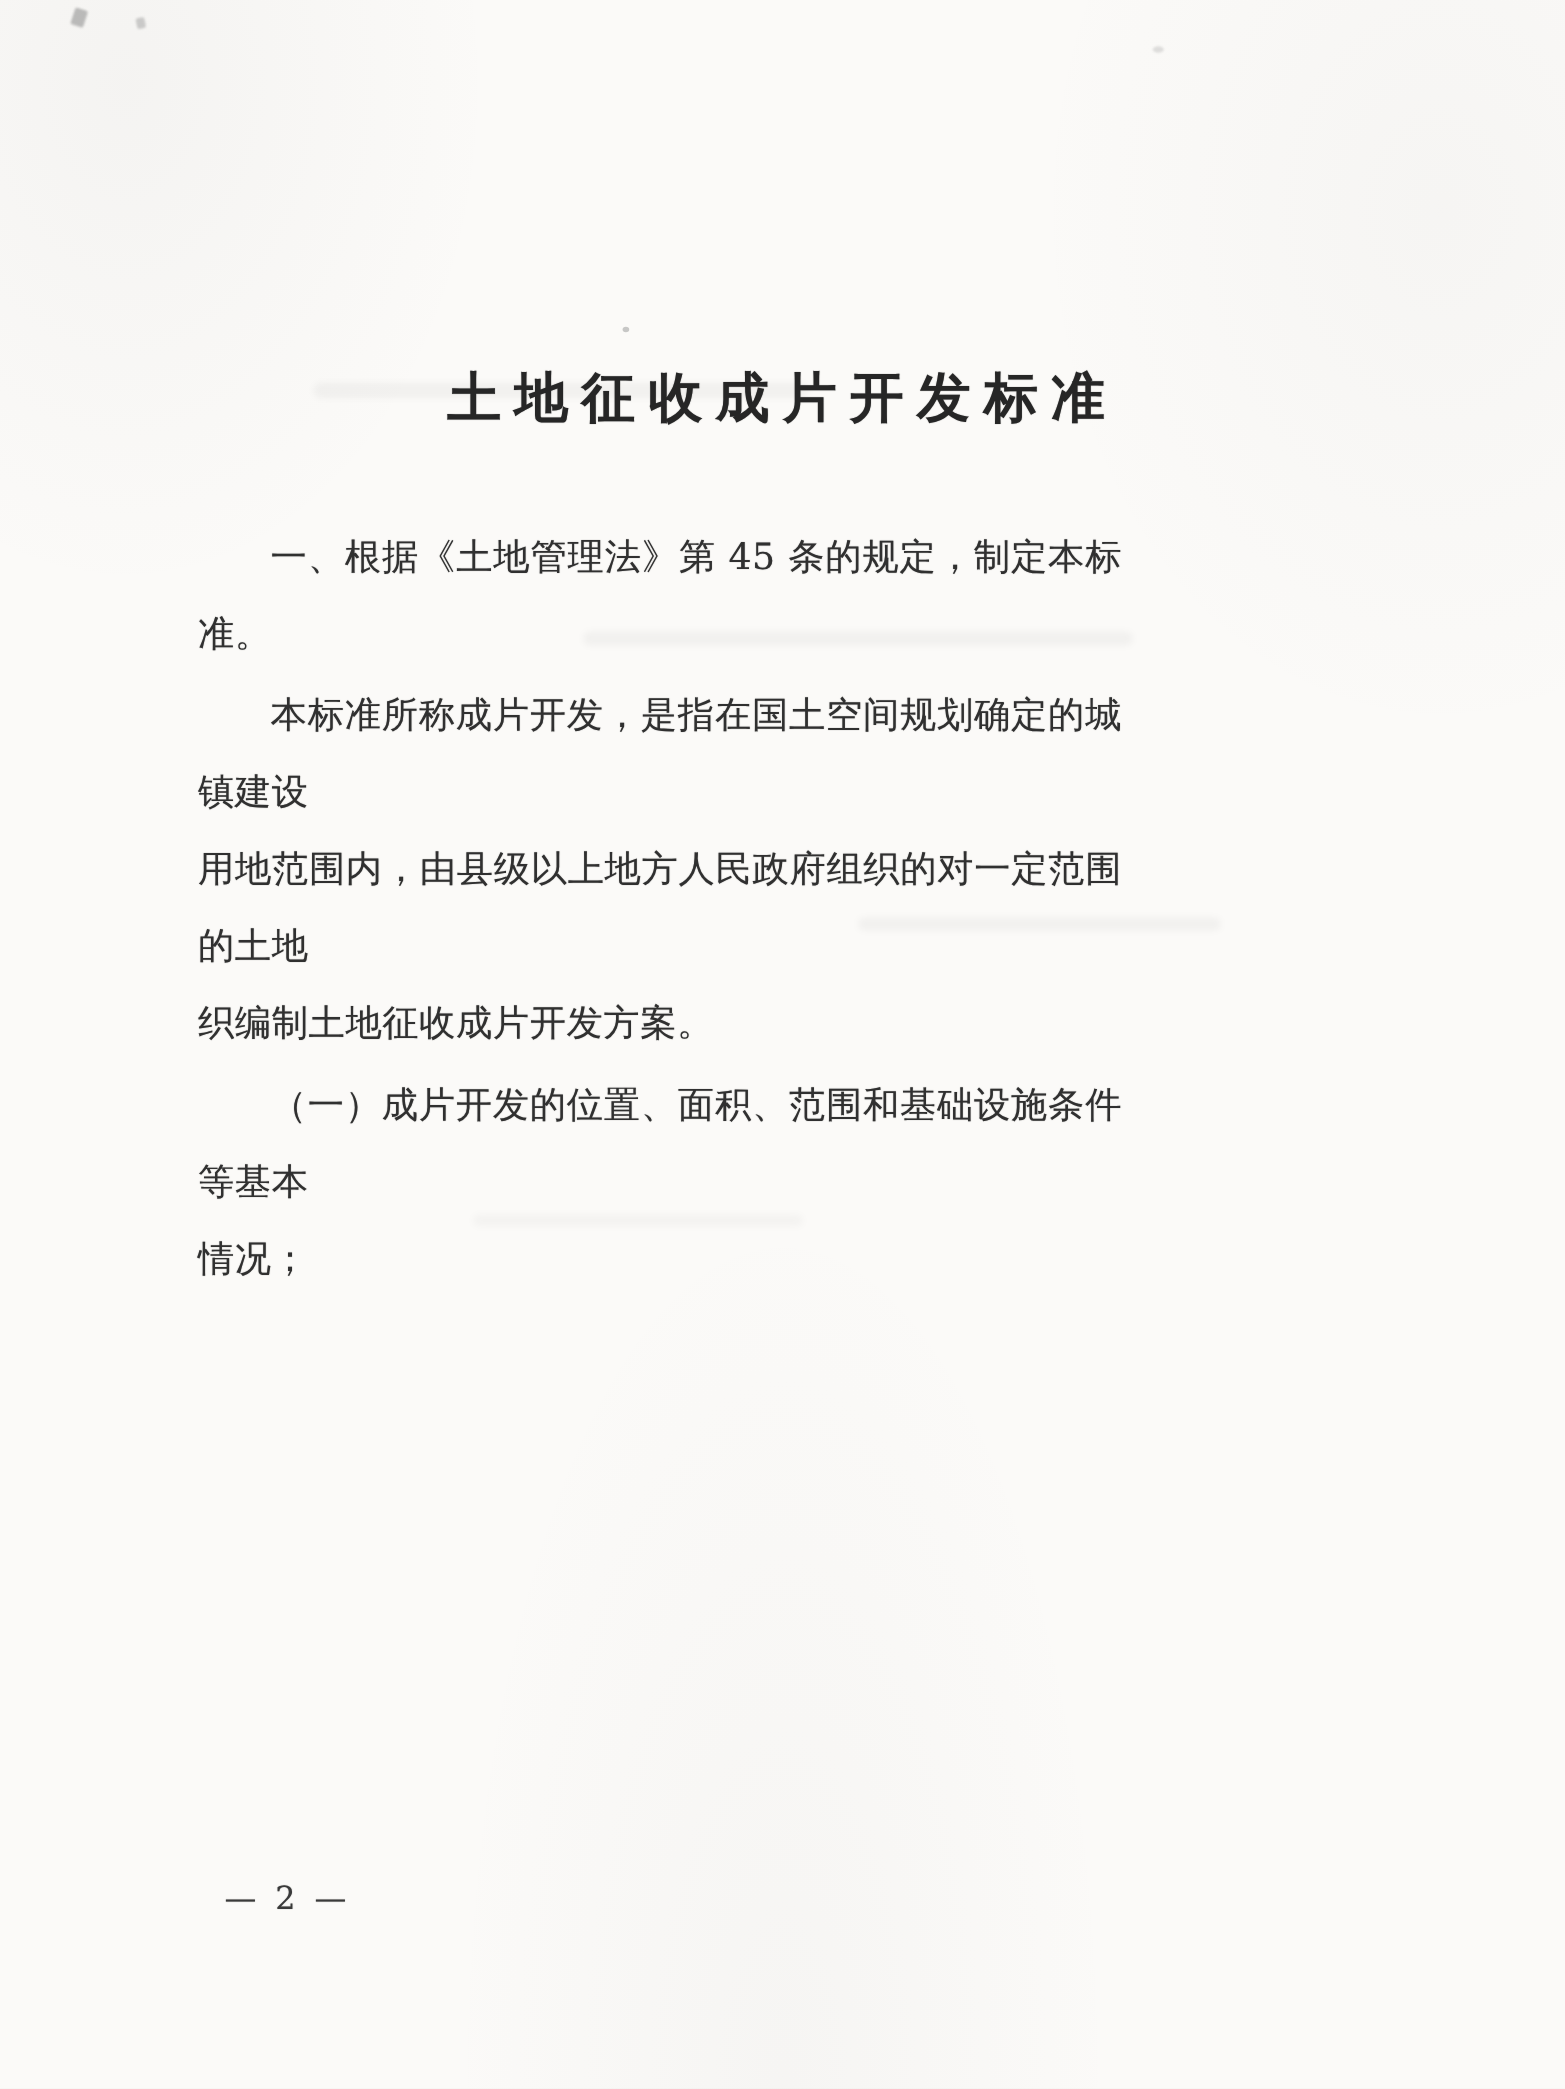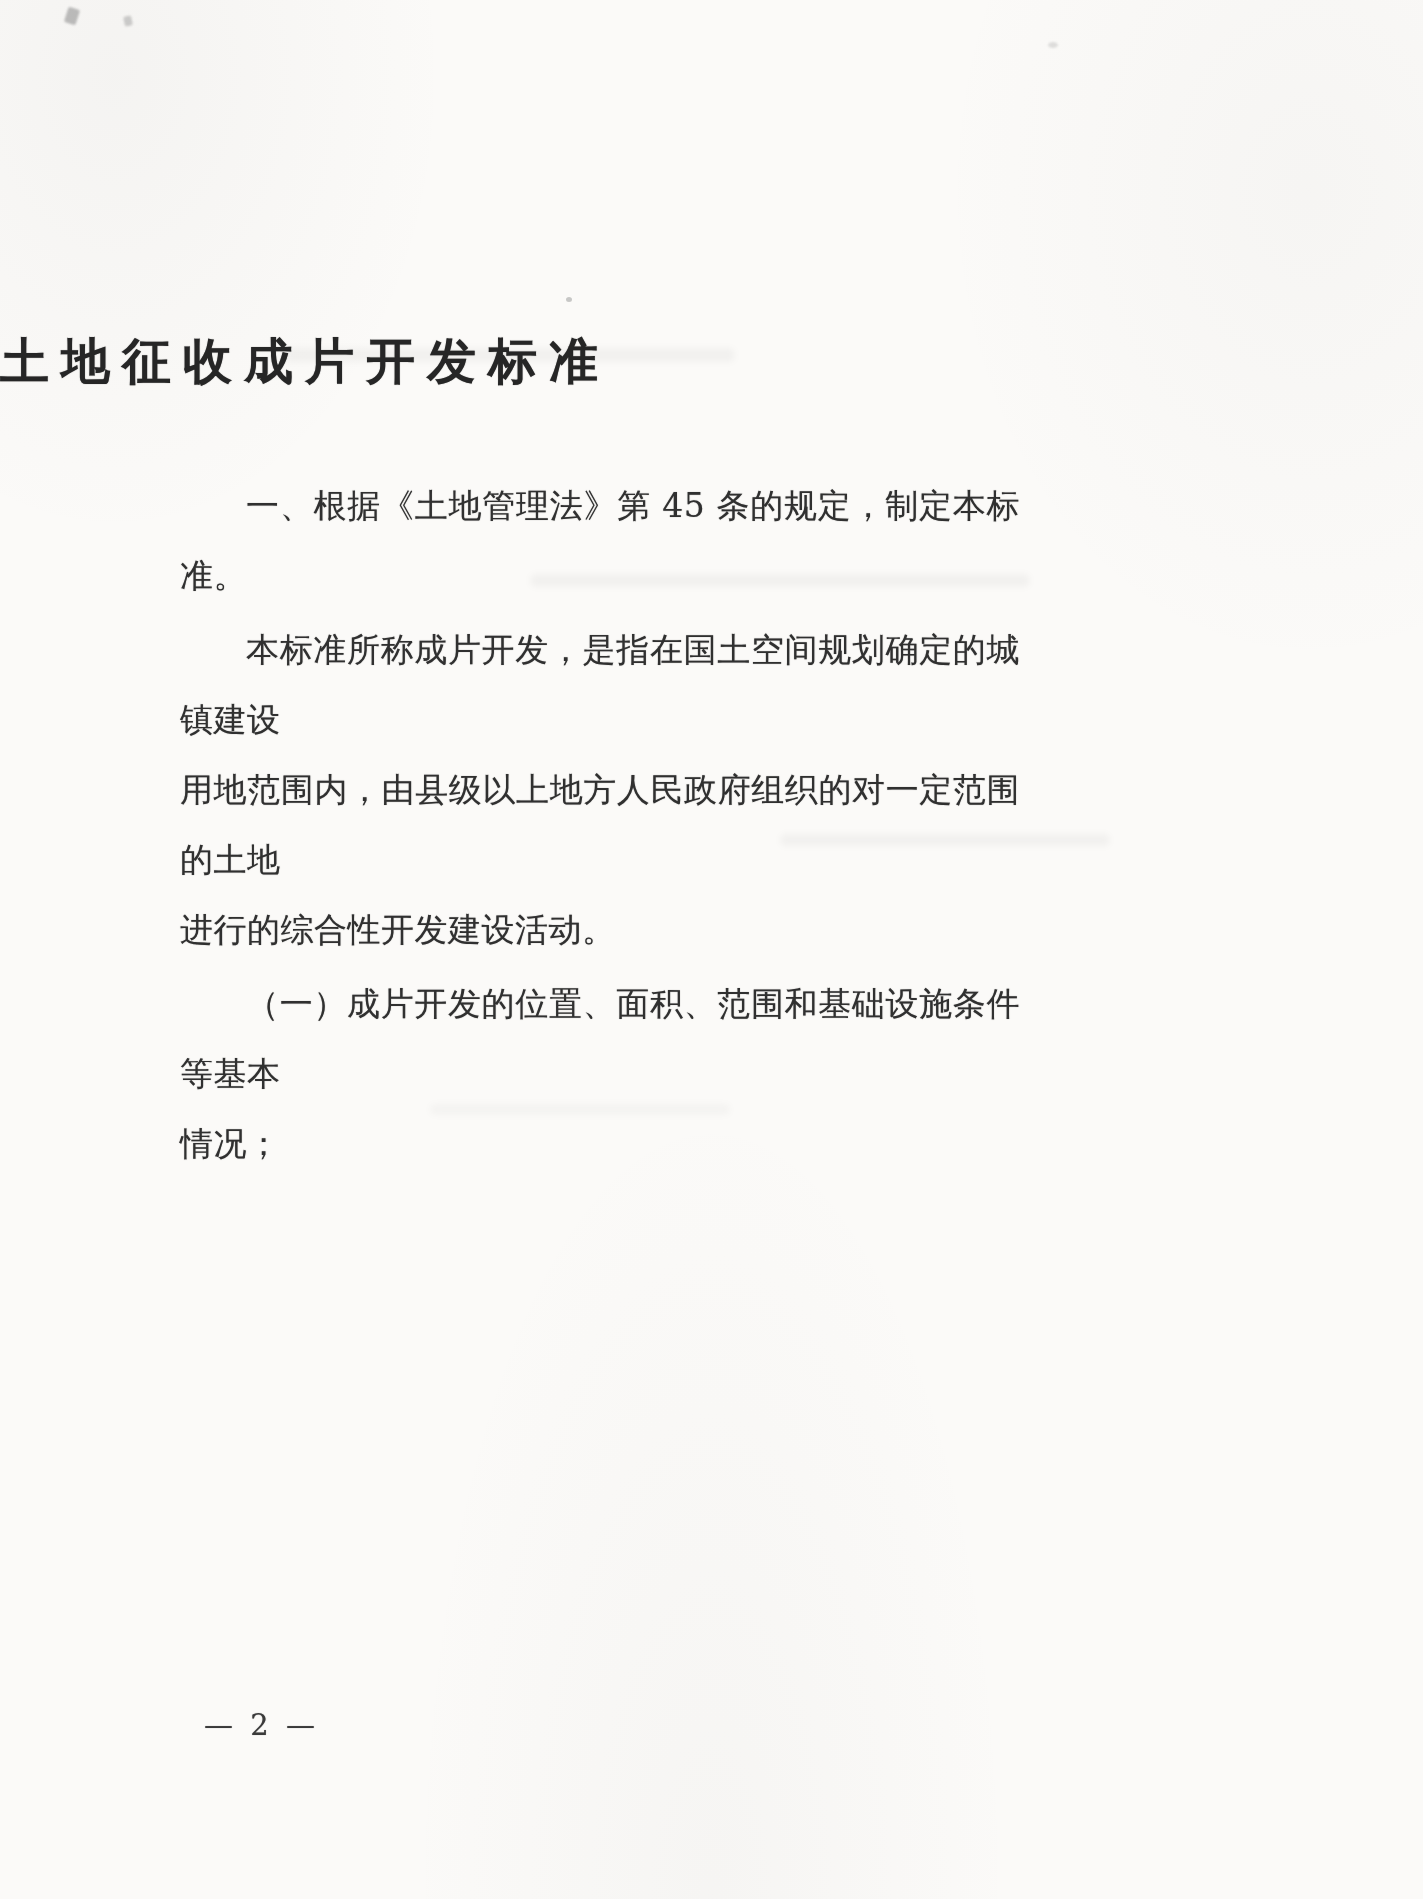--- a/index.html
+++ b/index.html
@@ -19,21 +19,21 @@
       radial-gradient(ellipse at 50% 100%, rgba(120,120,120,0.04), transparent 30%);
     overflow: hidden;
     font-family: "DejaVu Serif", "Liberation Serif", serif;
     color: #2f2f2f;
   }
   .doc-title {
     position: absolute;
     top: 296px;
     left: 0;
     width: 100%;
-    text-align: left;
+    text-align: center;
     font-size: 49px;
     font-weight: 700;
     letter-spacing: 12px;
     color: #262626;
     text-shadow: 0 0 1px rgba(30,30,30,0.55);
   }
   .doc-body {
     position: absolute;
     top: 467px;
     left: 176px;
@@ -95,20 +95,20 @@
   <div class="smudge s2"></div>
   <div class="smudge s3"></div>
   <div class="smudge s4"></div>
 
   <h1 class="doc-title">土地征收成片开发标准</h1>
 
   <div class="doc-body">
       <p>一、根据《土地管理法》第 45 条的规定，制定本标准。</p>
       <p>本标准所称成片开发，是指在国土空间规划确定的城镇建设
 用地范围内，由县级以上地方人民政府组织的对一定范围的土地
-进行的综合性开发建设活动。</p>
+织编制土地征收成片开发方案。</p>
       <p>（一）成片开发的位置、面积、范围和基础设施条件等基本
 情况；</p>
     </div>
 
   <div class="page-number">— 2 —</div>
 
 </div>
 
 </body></html>

